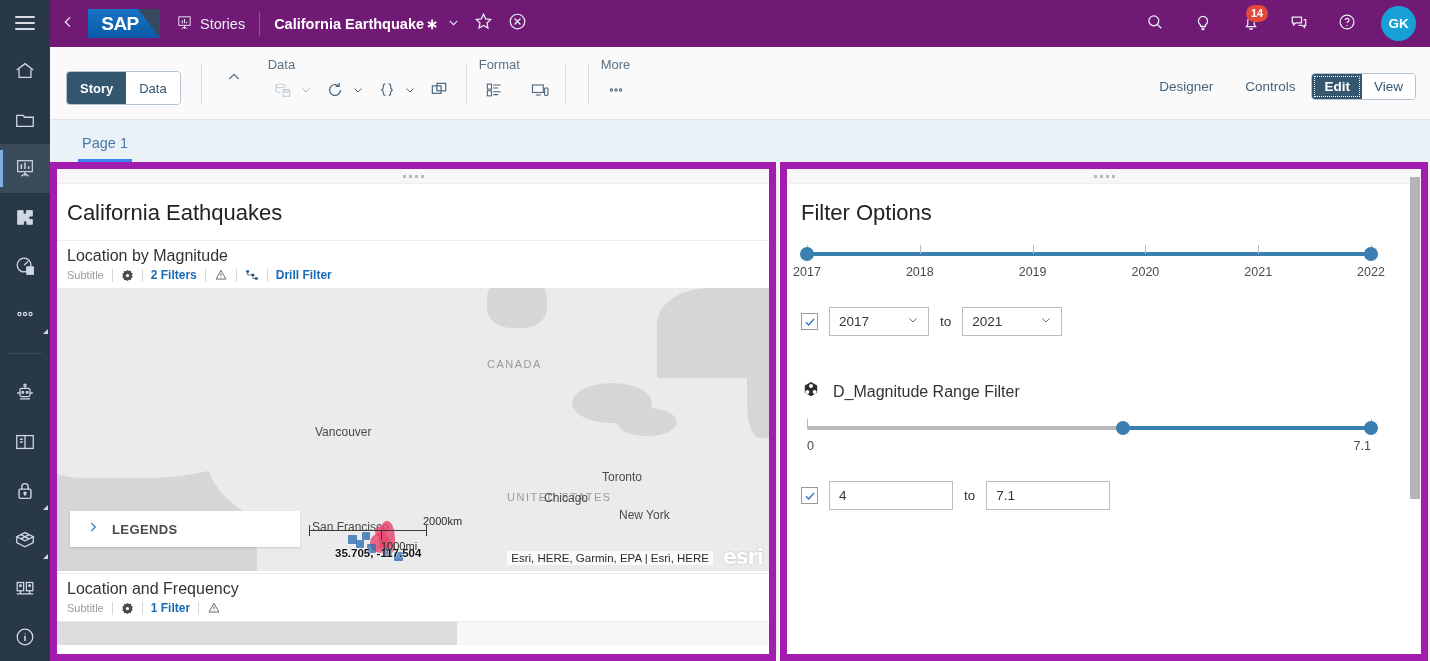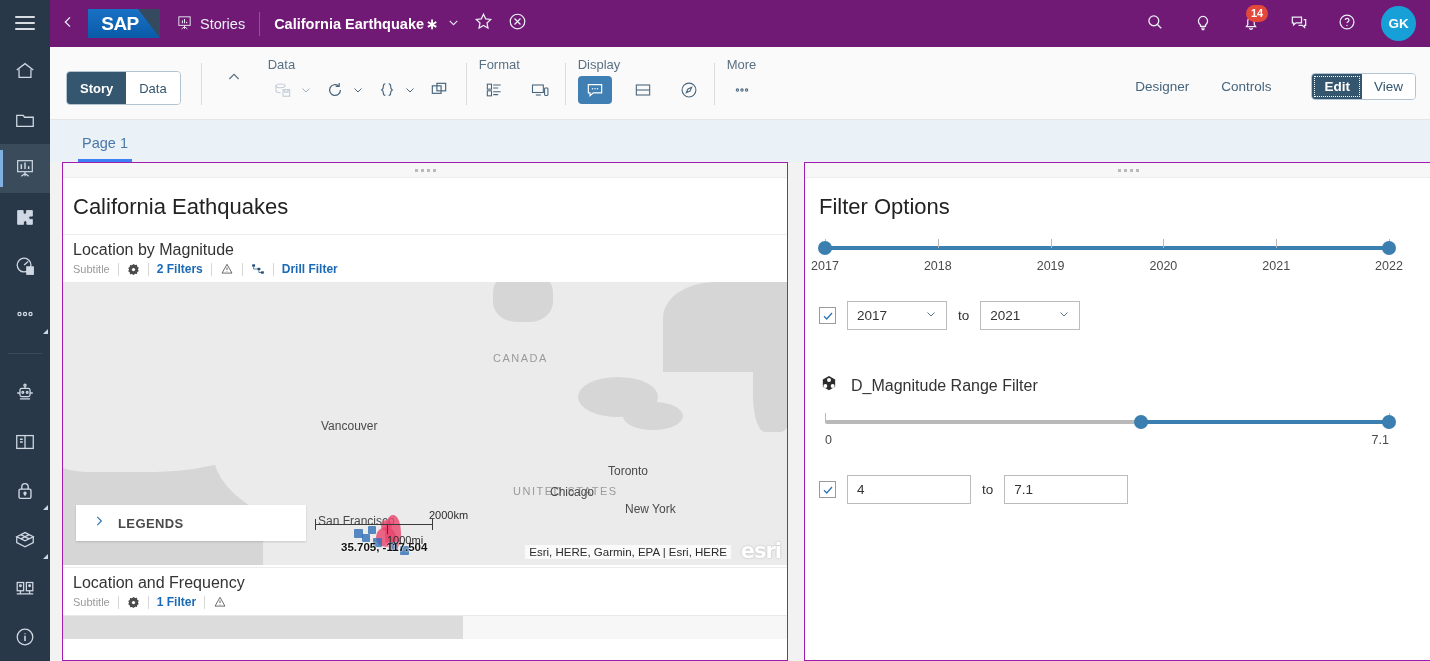--- a/index.html
+++ b/index.html
@@ -98,37 +98,37 @@
     width:30px; height:28px; display:flex; align-items:center; justify-content:center;
     color:#4a6customer;
   }
   .tb-ico { color:#4a6customer; }
   .tb-ico { color:#48657d; }
   .tb-ico.disabled { color:#c2ccd6; }
   .tb-ico.on { background:#3f7fb3; color:#fff; border-radius:4px; width:34px; height:28px; }
   .tb-ico-chev { color:#48657d; margin-left:-2px; margin-right:4px; display:flex; align-items:center; }
   .tb-right { margin-left:auto; display:flex; align-items:center; padding:0 14px 0 0; margin-top:26px; }
   .tb-right .lnk { font-size:13.5px; color:#4a6customer; padding:0 16px; color:#45647d; }
-  .segview { display:flex; border:1px solid #b3c3d2; border-radius:4px; overflow:hidden; height:27px; margin-left:24px; }
+  .segview { display:flex; border:1px solid #b3c3d2; border-radius:4px; overflow:hidden; height:27px; margin-left:0; }
   .segview div { padding:0 12px; font-size:13.5px; display:flex; align-items:center; background:#fff; color:#34566e; }
   .segview div.on { background:#34566e; color:#fff; font-weight:bold; outline:1px dotted #ffffff; outline-offset:-3px; }
 
   
   .tabstrip {
     position:absolute; left:50px; top:120px; width:1380px; height:42px;
     background:#eaf1f7; display:flex; align-items:flex-end; padding-left:28px;
   }
   .tab { font-size:14.5px; color:#4a77a8; padding:0 4px 8px 4px; border-bottom:3px solid #3b82f6; }
 
   
   .canvas {
     position:absolute; left:50px; top:162px; width:1380px; height:499px;
     background:#f2f2f2; display:flex; gap:4px; padding:0;
   }
-  .panel { background:#fff; border:1px solid #a21caf; position:relative; overflow:hidden;margin-left:12px; }
+  .panel { background:#fff; border:7px solid #a21caf; position:relative; overflow:hidden; }
   .panel-left { width:726px; flex:0 0 726px; }
   .panel-right { width:648px; flex:0 0 648px; }
   .drag-handle { height:15px; background:#f7f7f7; display:flex; align-items:center; justify-content:center; gap:3px; border-bottom:1px solid #ededed;}
   .drag-handle i { width:3px; height:3px; background:#b9b9b9; display:block; }
 
   .story-title { font-size:22px; color:#222; padding:16px 0 14px 10px; font-weight:normal; }
   .widget-hdr { padding:6px 0 6px 10px; border-top:1px solid #ececec; }
   .widget-title { font-size:16px; color:#333; }
   .widget-meta { display:flex; align-items:center; gap:8px; margin-top:3px; font-size:11.5px; }
   .widget-meta .sub { color:#9a9a9a; font-size:11px; }
@@ -501,45 +501,20 @@
               <rect x="3" y="6" width="13" height="9"></rect>
               <path d="M7 18h6"></path>
               <rect x="17.5" y="9.5" width="4" height="9" rx="1"></rect>
             </svg>
         </div>
       </div>
     </div>
 
     <div class="tb-sep" style="margin-left:10px;"></div>
 
-    <div class="tb-group" style="padding-left:0;">
-      <div class="g-title">Display</div>
-      <div class="g-icons">
-        <div class="tb-ico on">
-          <svg width="20" height="20" viewBox="0 0 24 24" fill="none" stroke="#ffffff" stroke-width="1.4">
-              <path d="M4 5.5h16v10H10l-4 3.3v-3.3H4z"></path>
-              <circle cx="9" cy="10.5" r=".9" fill="#fff" stroke="none"></circle>
-              <circle cx="12" cy="10.5" r=".9" fill="#fff" stroke="none"></circle>
-              <circle cx="15" cy="10.5" r=".9" fill="#fff" stroke="none"></circle>
-            </svg>
-        </div>
-        <div class="tb-ico" style="margin-left:12px;">
-          <svg width="20" height="20" viewBox="0 0 24 24" fill="none" stroke="currentColor" stroke-width="1.3">
-              <rect x="4" y="6" width="16" height="12"></rect>
-              <path d="M4 12h16"></path>
-            </svg>
-        </div>
-        <div class="tb-ico" style="margin-left:12px;">
-          <svg width="20" height="20" viewBox="0 0 24 24" fill="none" stroke="currentColor" stroke-width="1.3">
-              <circle cx="12" cy="12" r="8.3"></circle>
-              <path d="M15.2 8.8l-2 4.4-4.4 2 2-4.4z"></path>
-            </svg>
-        </div>
-      </div>
-    </div>
 
     <div class="tb-sep" style="margin-left:10px;"></div>
 
     <div class="tb-group" style="padding-left:0;">
       <div class="g-title">More</div>
       <div class="g-icons">
         <div class="tb-ico">
           <svg width="20" height="20" viewBox="0 0 24 24" fill="none" stroke="currentColor" stroke-width="1.3">
               <circle cx="6.5" cy="12" r="1.4"></circle>
               <circle cx="12" cy="12" r="1.4"></circle>

